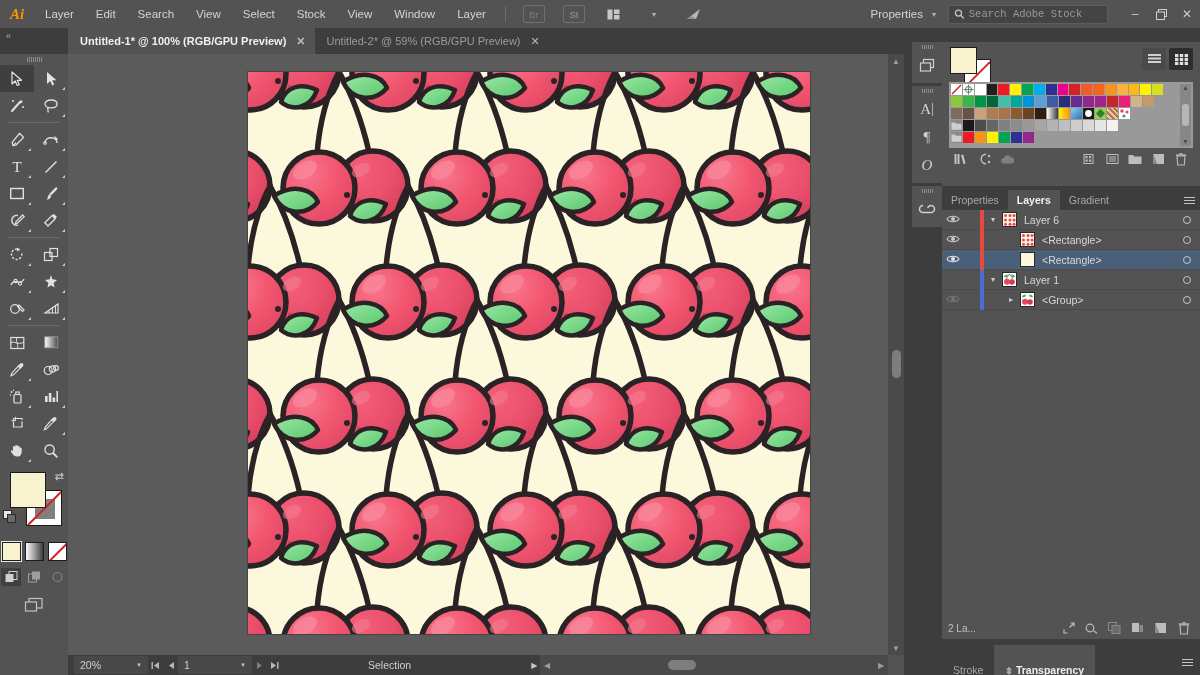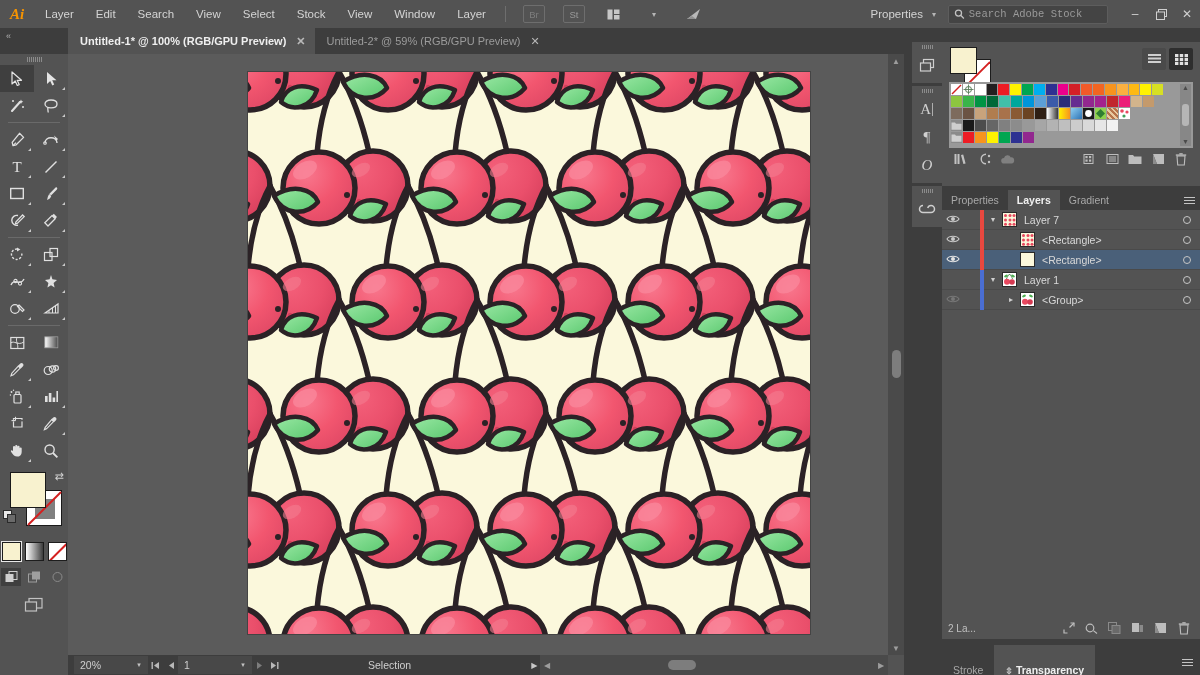--- a/index.html
+++ b/index.html
@@ -1096,21 +1096,21 @@
                   <circle cx="11" cy="2.5" r="1.5"></circle>
                   <circle cx="2.5" cy="7" r="1.5"></circle>
                   <circle cx="7" cy="7" r="1.5"></circle>
                   <circle cx="11" cy="7" r="1.5"></circle>
                   <circle cx="2.5" cy="11.2" r="1.5"></circle>
                   <circle cx="7" cy="11.2" r="1.5"></circle>
                   <circle cx="11" cy="11.2" r="1.5"></circle>
                 </g>
               </svg>
           </span>
-          <span class="lr-name">Layer 7</span>
+          <span class="lr-name">Layer 6</span>
           <span class="lr-target">
               <span class="ring"></span>
             </span>
         </div>
 
         <div class="layer-row">
           <span class="lr-eye">
             <svg width="14" height="10" viewBox="0 0 14 10">
                 <path d="M1 5 C3 1.4 11 1.4 13 5 C11 8.6 3 8.6 1 5 Z" fill="none" stroke="#c9c9c9" stroke-width="1.1"></path>
                 <circle cx="7" cy="5" r="2" fill="#c9c9c9"></circle>

